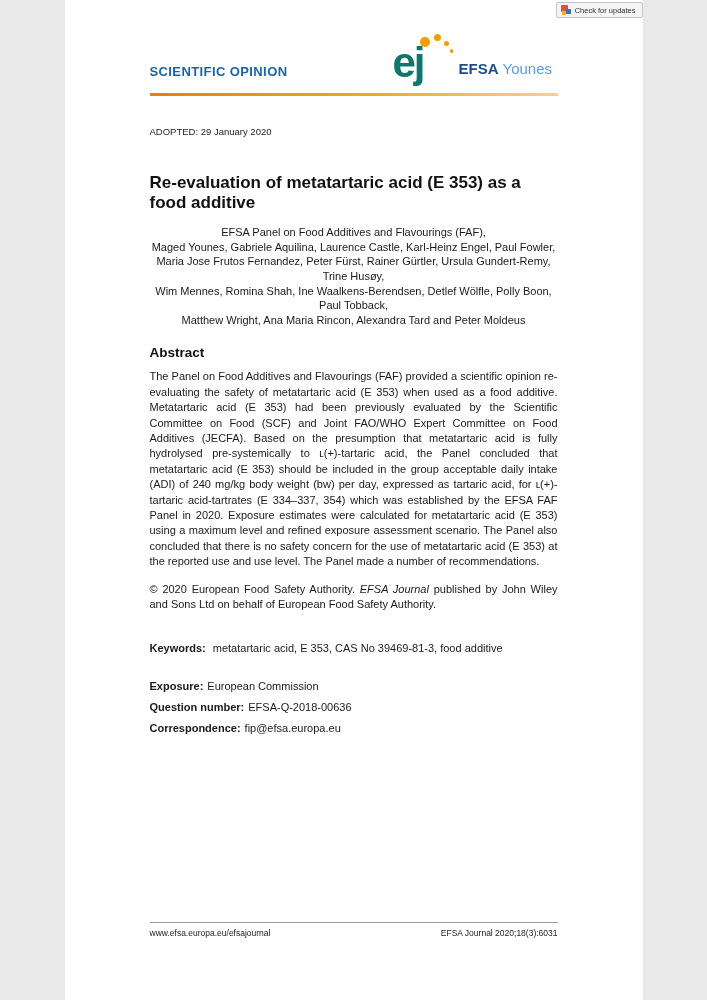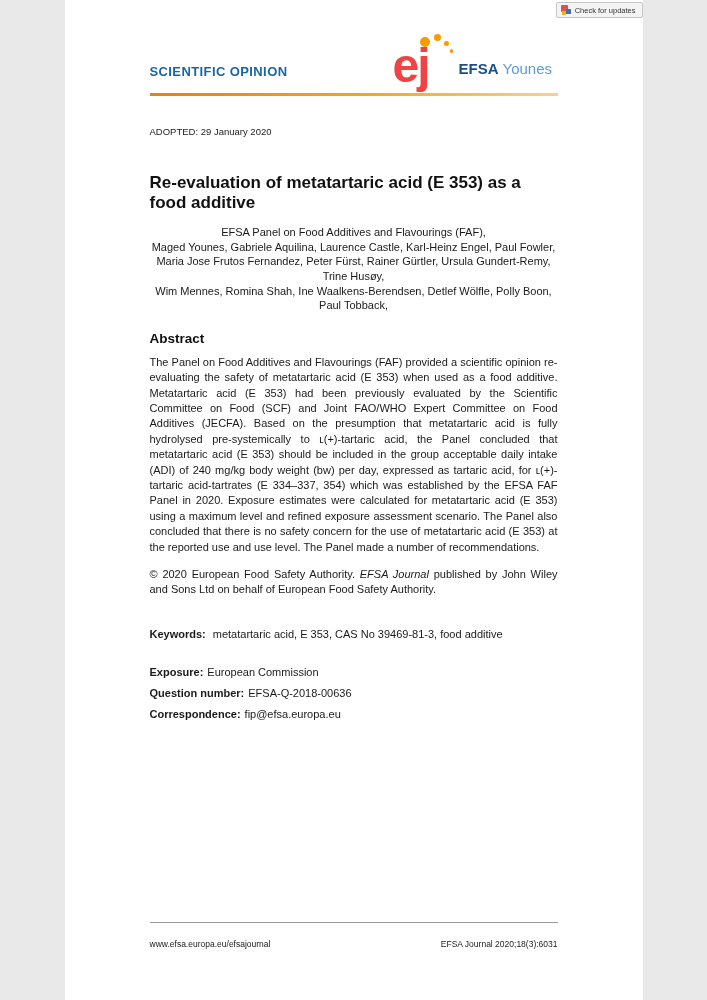--- a/index.html
+++ b/index.html
@@ -42,21 +42,21 @@
   .kicker {
     font-size: 13px;
     font-weight: bold;
     color: #1866a8;
     letter-spacing: 0.4px;
     margin-bottom: 9px;
   }
   .logo { position: relative; width: 165px; height: 52px; flex: 0 0 auto; }
   .logo-ej {
     position: absolute; left: 0; top: 6px;
-    font-size: 48px; font-weight: bold; color: #ef4444;
+    font-size: 42px; font-weight: bold; color: #0f766e;
     line-height: 1; letter-spacing: -2px;
   }
   .dot { position: absolute; background: #f59c00; border-radius: 50%; }
   .d1 { width: 10px;  height: 10px;  left: 27px; top: 1px; }
   .d2 { width: 7px;   height: 7px;   left: 41px; top: -2px; }
   .d3 { width: 5px;   height: 5px;   left: 51px; top: 5px; }
   .d4 { width: 3.5px; height: 3.5px; left: 57px; top: 13px; }
   .logo-text { position: absolute; left: 66px; top: 24px; font-size: 15px; white-space: nowrap; }
   .logo-efsa { font-weight: bold; color: #1c4f83; }
   .logo-journal { color: #5e9cd3; margin-left: 4px; font-weight: 400; }
@@ -99,21 +99,21 @@
   .detail .lbl { font-weight: bold; }
   .detail .txt { margin-left: 4px; }
 
   
   .footer {
     position: absolute;
     left: 85px;
     right: 85px;
     top: 922px;
     border-top: 1px solid #999;
-    padding-top: 16px;
+    padding-top: 5px;
     display: flex;
     justify-content: space-between;
     font-size: 8.5px;
     color: #222;
   }
 </style>
 </head>
 <body>
 
 <div class="page">
@@ -146,20 +146,21 @@
 
     <div class="meta-adopted">ADOPTED: 29 January 2020</div>
 
     <h1 class="title">Re-evaluation of metatartaric acid (E 353) as a food additive</h1>
 
     <div class="authors">
       <div>EFSA Panel on Food Additives and Flavourings (FAF),</div>
       <div>Maged Younes, Gabriele Aquilina, Laurence Castle, Karl-Heinz Engel, Paul Fowler,</div>
       <div>Maria Jose Frutos Fernandez, Peter Fürst, Rainer Gürtler, Ursula Gundert-Remy, Trine Husøy,</div>
       <div>Wim Mennes, Romina Shah, Ine Waalkens-Berendsen, Detlef Wölfle, Polly Boon, Paul Tobback,</div>
+      <div>Matthew Wright, Ana Maria Rincon, Alexandra Tard and Peter Moldeus</div>
     </div>
 
     <h2 class="section-heading">Abstract</h2>
     <p class="body-text">The Panel on Food Additives and Flavourings (FAF) provided a scientific opinion re-evaluating the safety of metatartaric acid (E 353) when used as a food additive. Metatartaric acid (E 353) had been previously evaluated by the Scientific Committee on Food (SCF) and Joint FAO/WHO Expert Committee on Food Additives (JECFA). Based on the presumption that metatartaric acid is fully hydrolysed pre-systemically to ʟ(+)-tartaric acid, the Panel concluded that metatartaric acid (E 353) should be included in the group acceptable daily intake (ADI) of 240 mg/kg body weight (bw) per day, expressed as tartaric acid, for ʟ(+)-tartaric acid-tartrates (E 334–337, 354) which was established by the EFSA FAF Panel in 2020. Exposure estimates were calculated for metatartaric acid (E 353) using a maximum level and refined exposure assessment scenario. The Panel also concluded that there is no safety concern for the use of metatartaric acid (E 353) at the reported use and use level. The Panel made a number of recommendations.</p>
     <p class="copyright"><span>© 2020 European Food Safety Authority. </span><em>EFSA Journal</em><span> published by John Wiley and Sons Ltd on behalf of European Food Safety Authority.</span></p>
 
     <p class="keywords"><span class="lbl">Keywords:</span><span class="txt">metatartaric acid, E 353, CAS No 39469-81-3, food additive</span></p>
 
     <p class="detail detail-first"><span class="lbl">Exposure:</span><span class="txt">European Commission</span></p>
     <p class="detail"><span class="lbl">Question number:</span><span class="txt">EFSA-Q-2018-00636</span></p>

